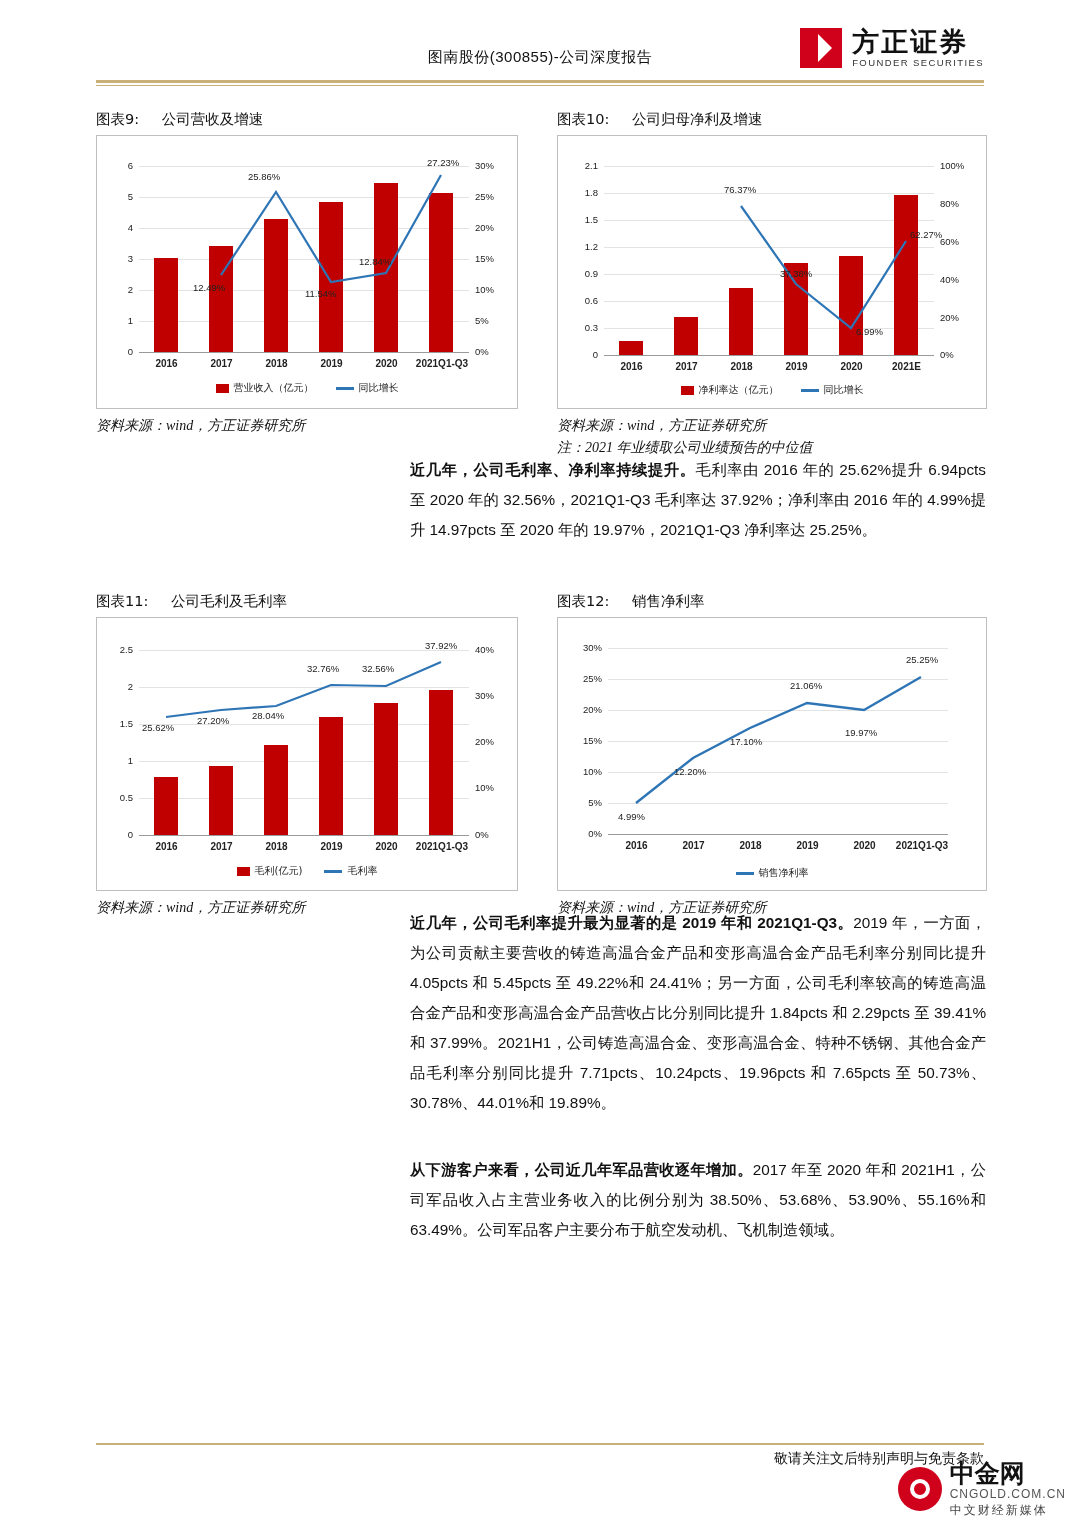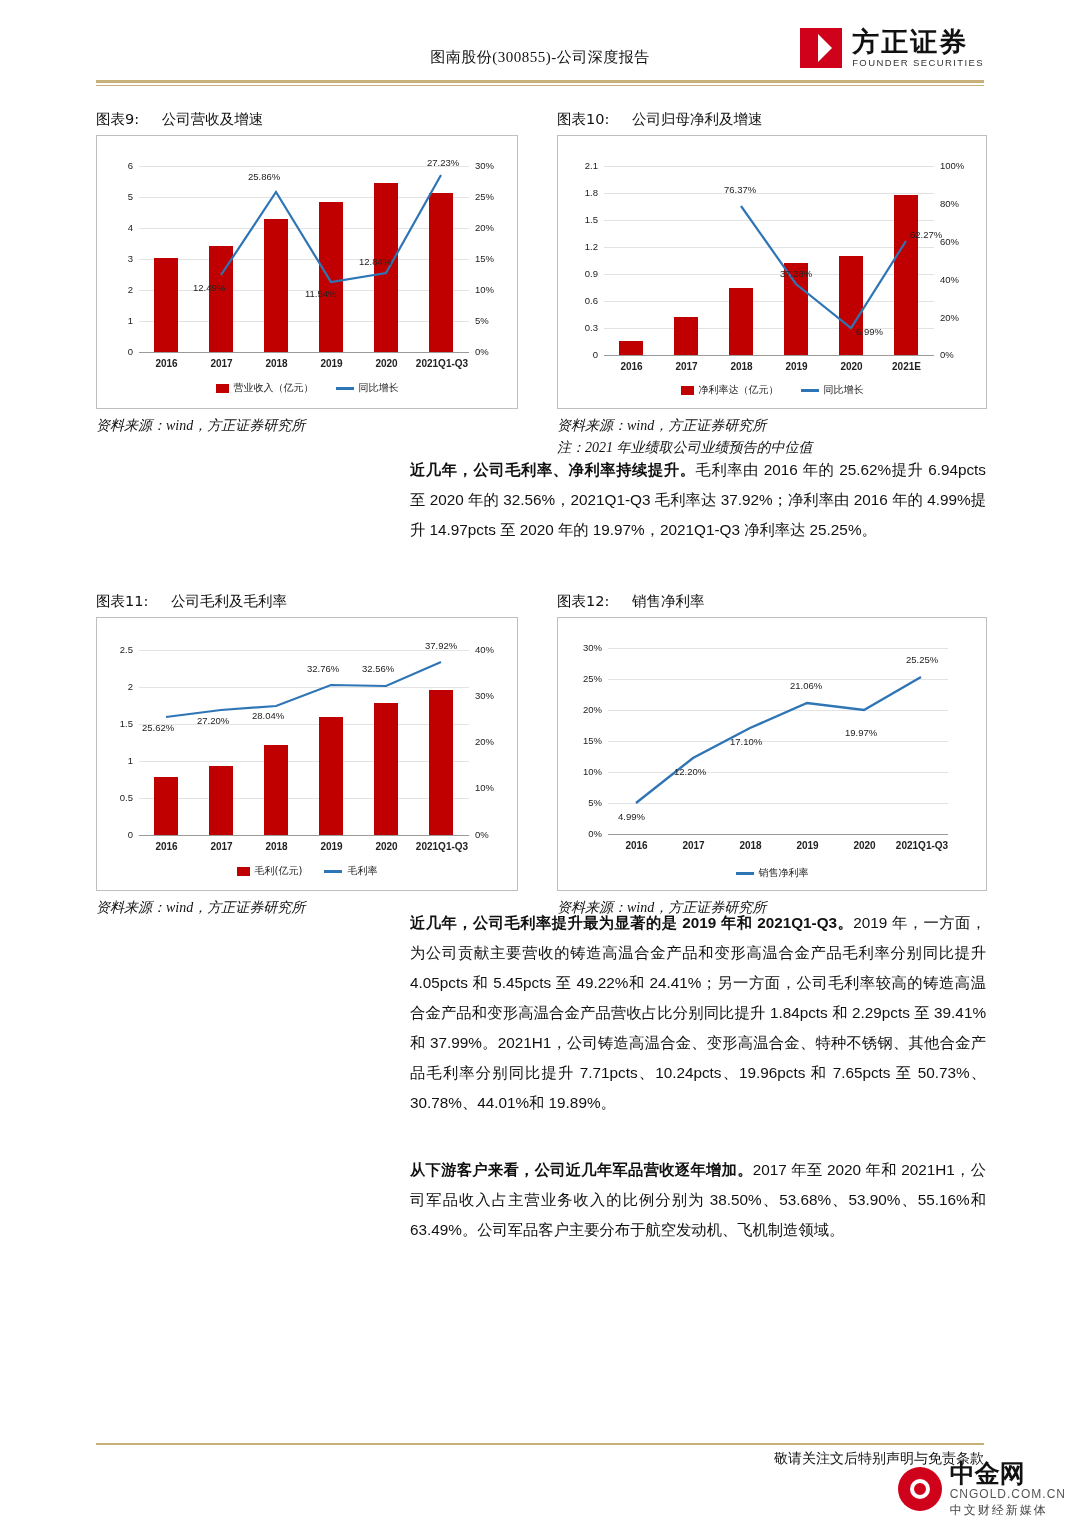--- a/index.html
+++ b/index.html
@@ -10,21 +10,21 @@
     color:#1a1a1a;
     position:relative;
     overflow:hidden;
   }
   .page{position:relative;width:1080px;height:1527px;}
 
   
   .header{position:absolute;left:0;top:0;width:1080px;height:96px;}
   .hdr-title{
     position:absolute;left:0;top:48px;width:1080px;text-align:center;
-    font-family:Liberation Serif, serif;font-size:15px;color:#111;
+    font-family:Liberation Sans, sans-serif;font-size:15px;color:#111;
     letter-spacing:.5px;
   }
   .hdr-logo{position:absolute;right:96px;top:28px;display:flex;align-items:center;gap:10px;}
   .hdr-logo .mark{width:42px;height:40px;position:relative;}
   .hdr-logo .mark .sq{position:absolute;left:0;top:0;width:42px;height:40px;background:#d0021b;}
   .hdr-logo .mark .cut{position:absolute;left:18px;top:6px;width:0;height:0;
       border-left:14px solid #fff;border-top:14px solid transparent;border-bottom:14px solid transparent;}
   .hdr-logo .txt{line-height:1.05;}
   .hdr-logo .cn{font-family:"DejaVu Sans", sans-serif;font-size:27px;font-weight:bold;color:#111;letter-spacing:2px;}
   .hdr-logo .en{font-family:"Liberation Sans", sans-serif;font-size:9.5px;color:#333;letter-spacing:1.4px;margin-top:2px;}

